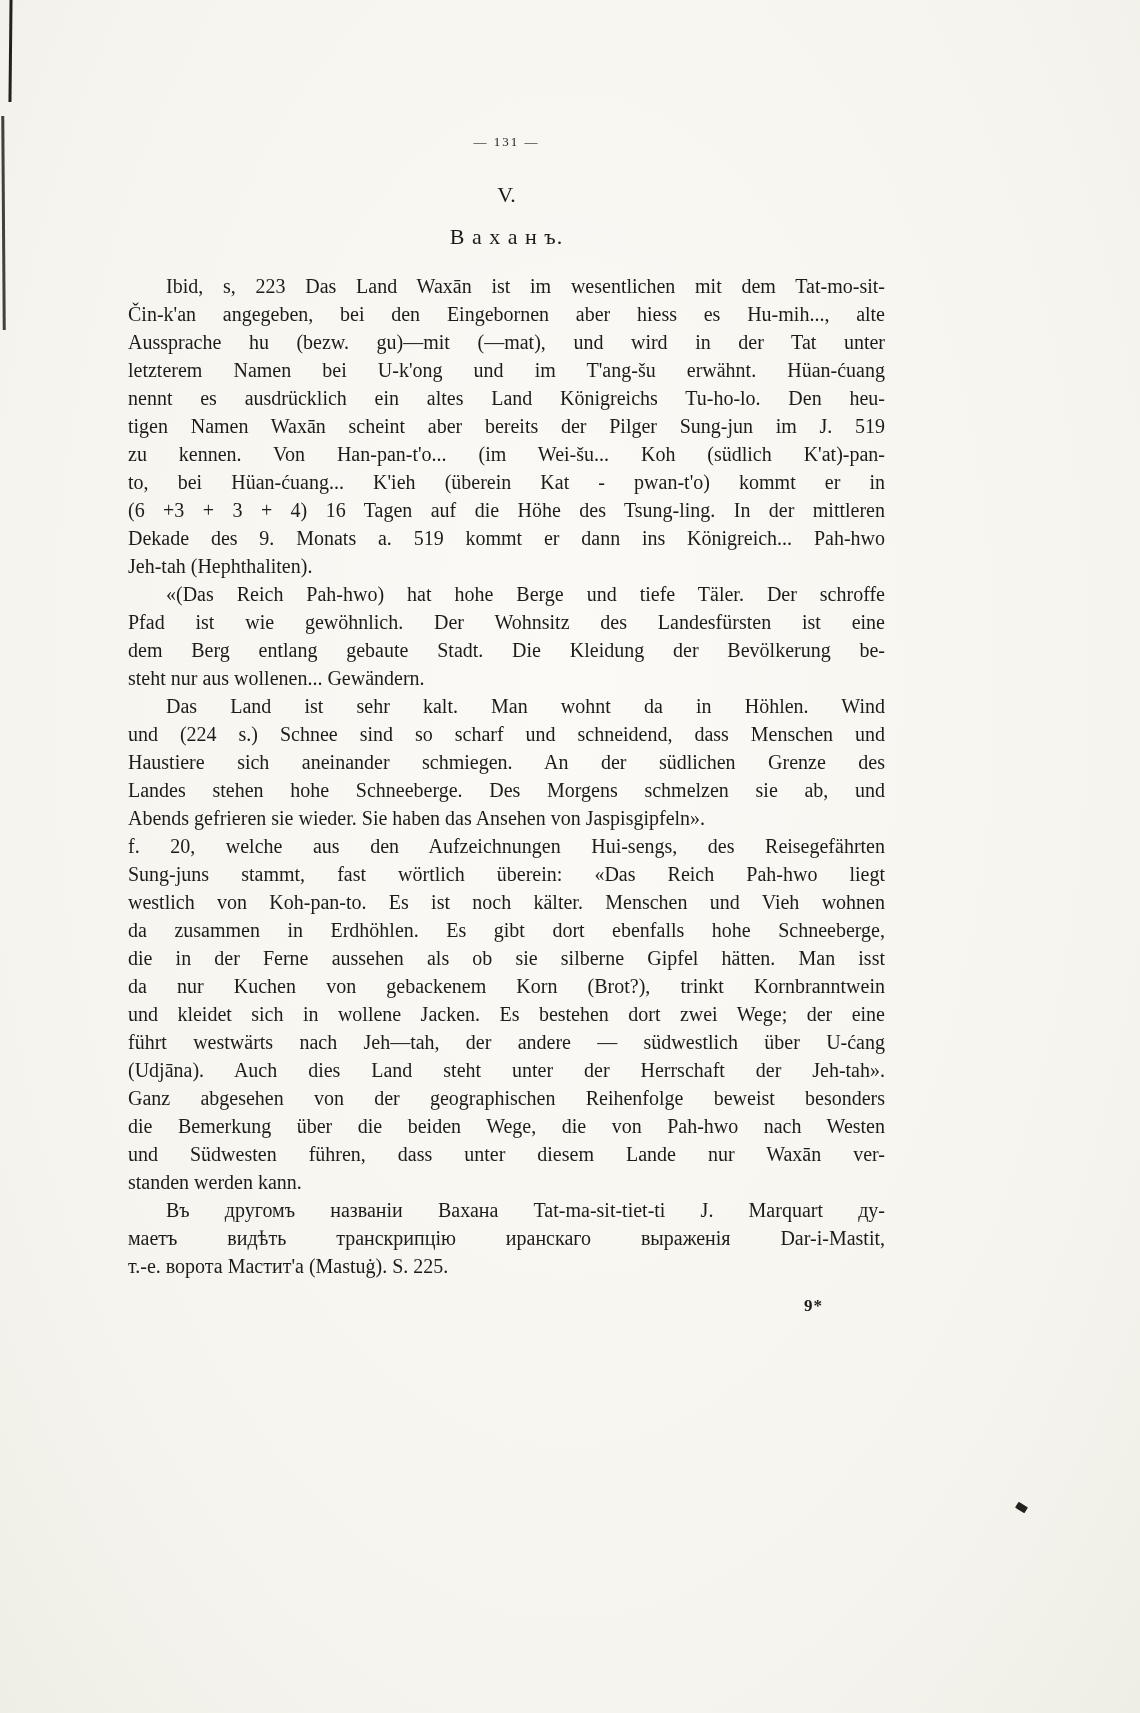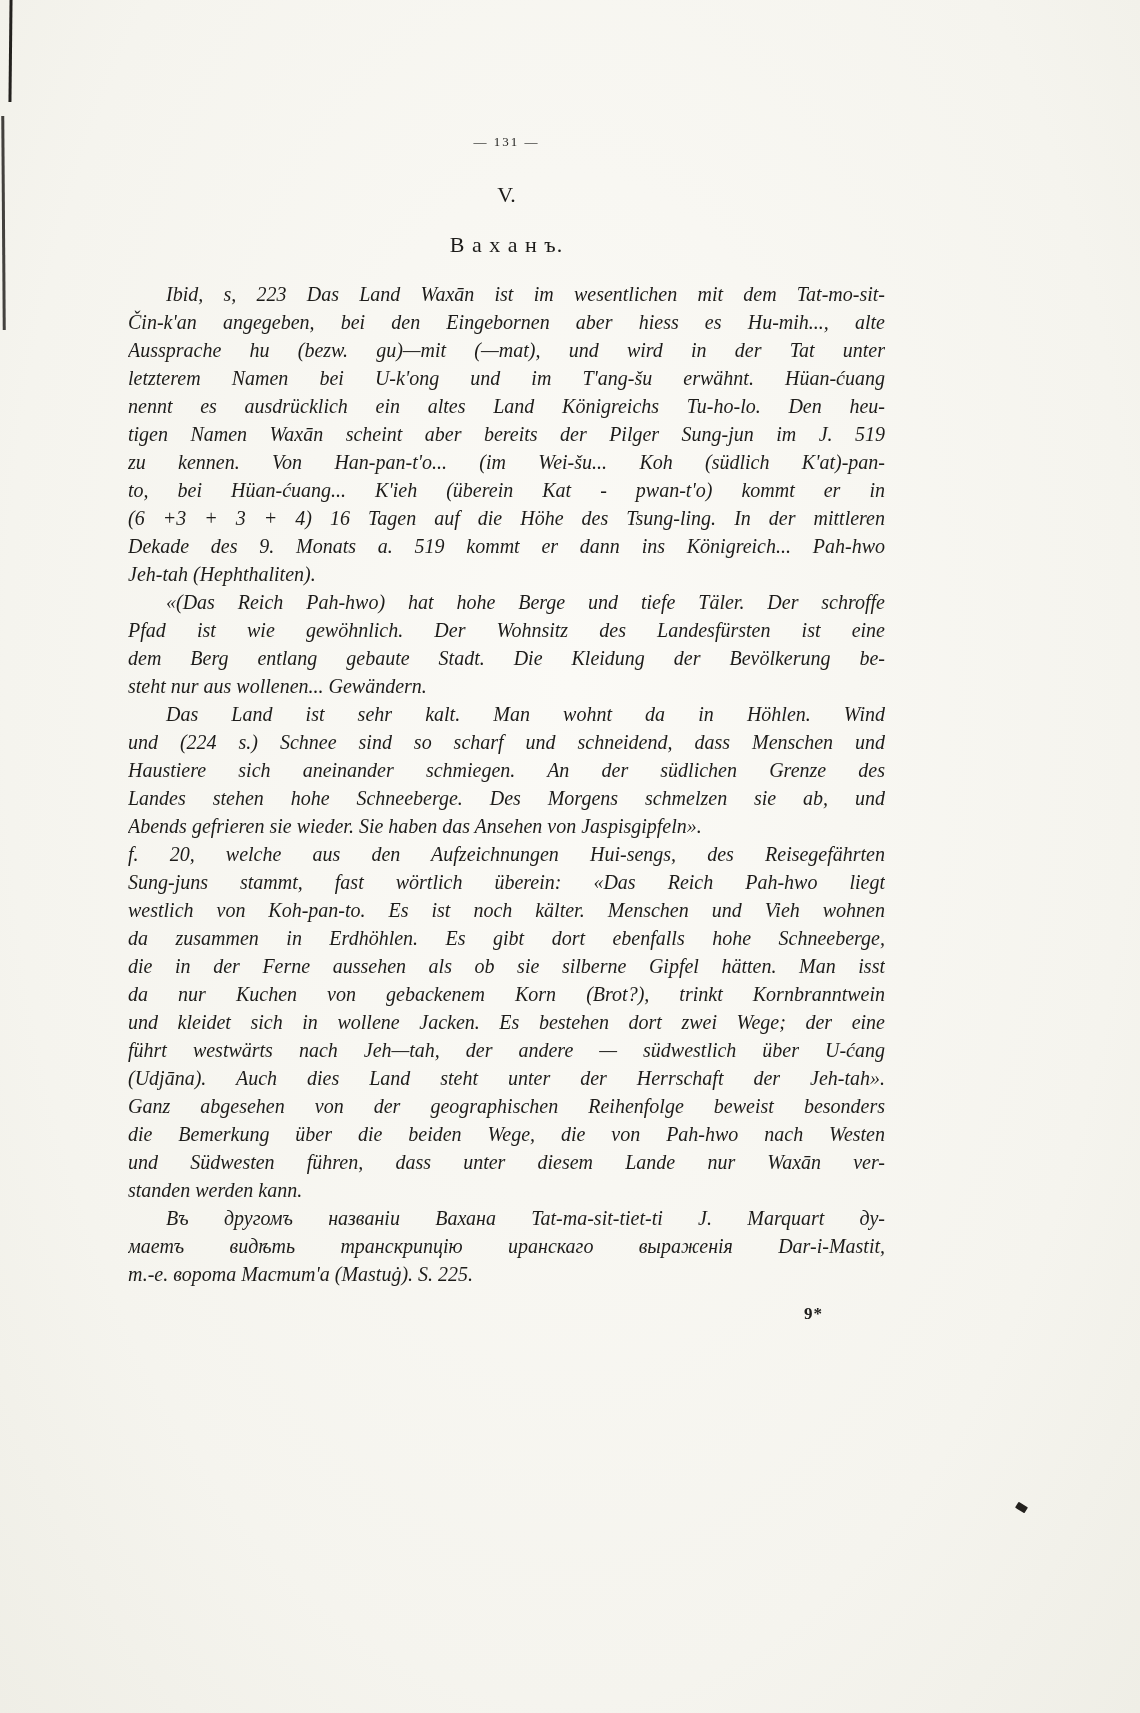--- a/index.html
+++ b/index.html
@@ -26,35 +26,34 @@
     letter-spacing: 2px;
   }
   .section-number {
     text-align: center;
     font-size: 22px;
     margin-top: 32px;
   }
   .section-title {
     text-align: center;
     font-size: 22px;
-    margin-top: 24px;
+    margin-top: 16px;
     letter-spacing: 1px;
   }
   .body-text {
     margin-top: 22px;
     font-size: 20px;
     line-height: 28px;
   }
   .paragraph { margin: 0; }
   .line {
     text-align: justify;
     text-align-last: justify;
     overflow: hidden;
     white-space: nowrap;
-    font-style: italic;
   }
   .line.first { text-indent: 38px; }
   .line.last  { text-align-last: left; }
   .signature {
     margin-top: 16px;
     text-align: right;
     padding-right: 62px;
     font-size: 17px;
     font-weight: bold;
     letter-spacing: 1px;

